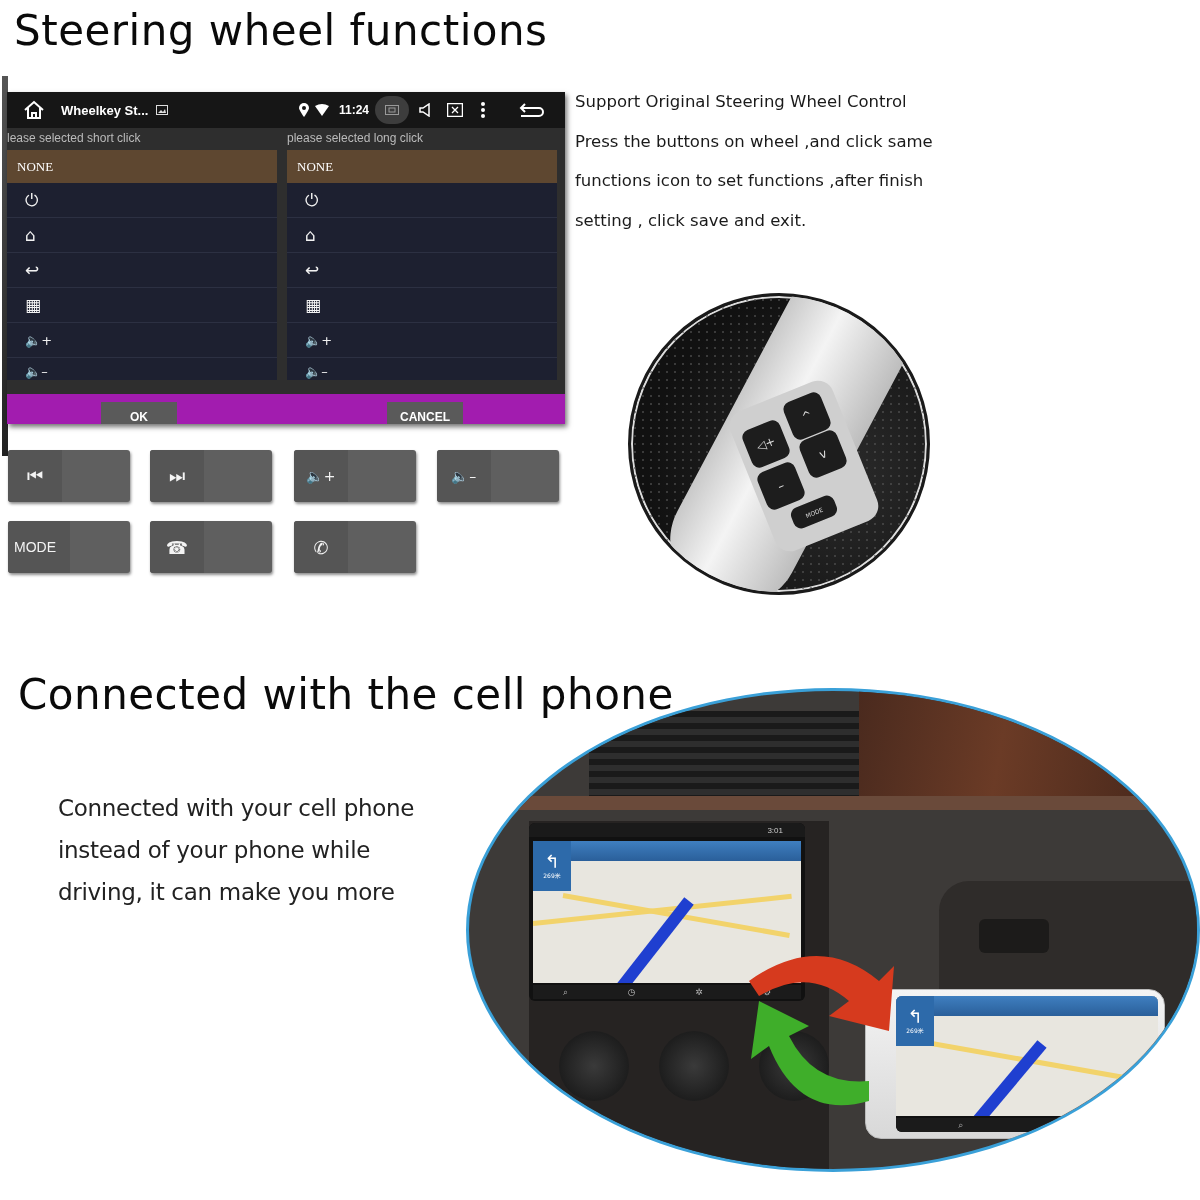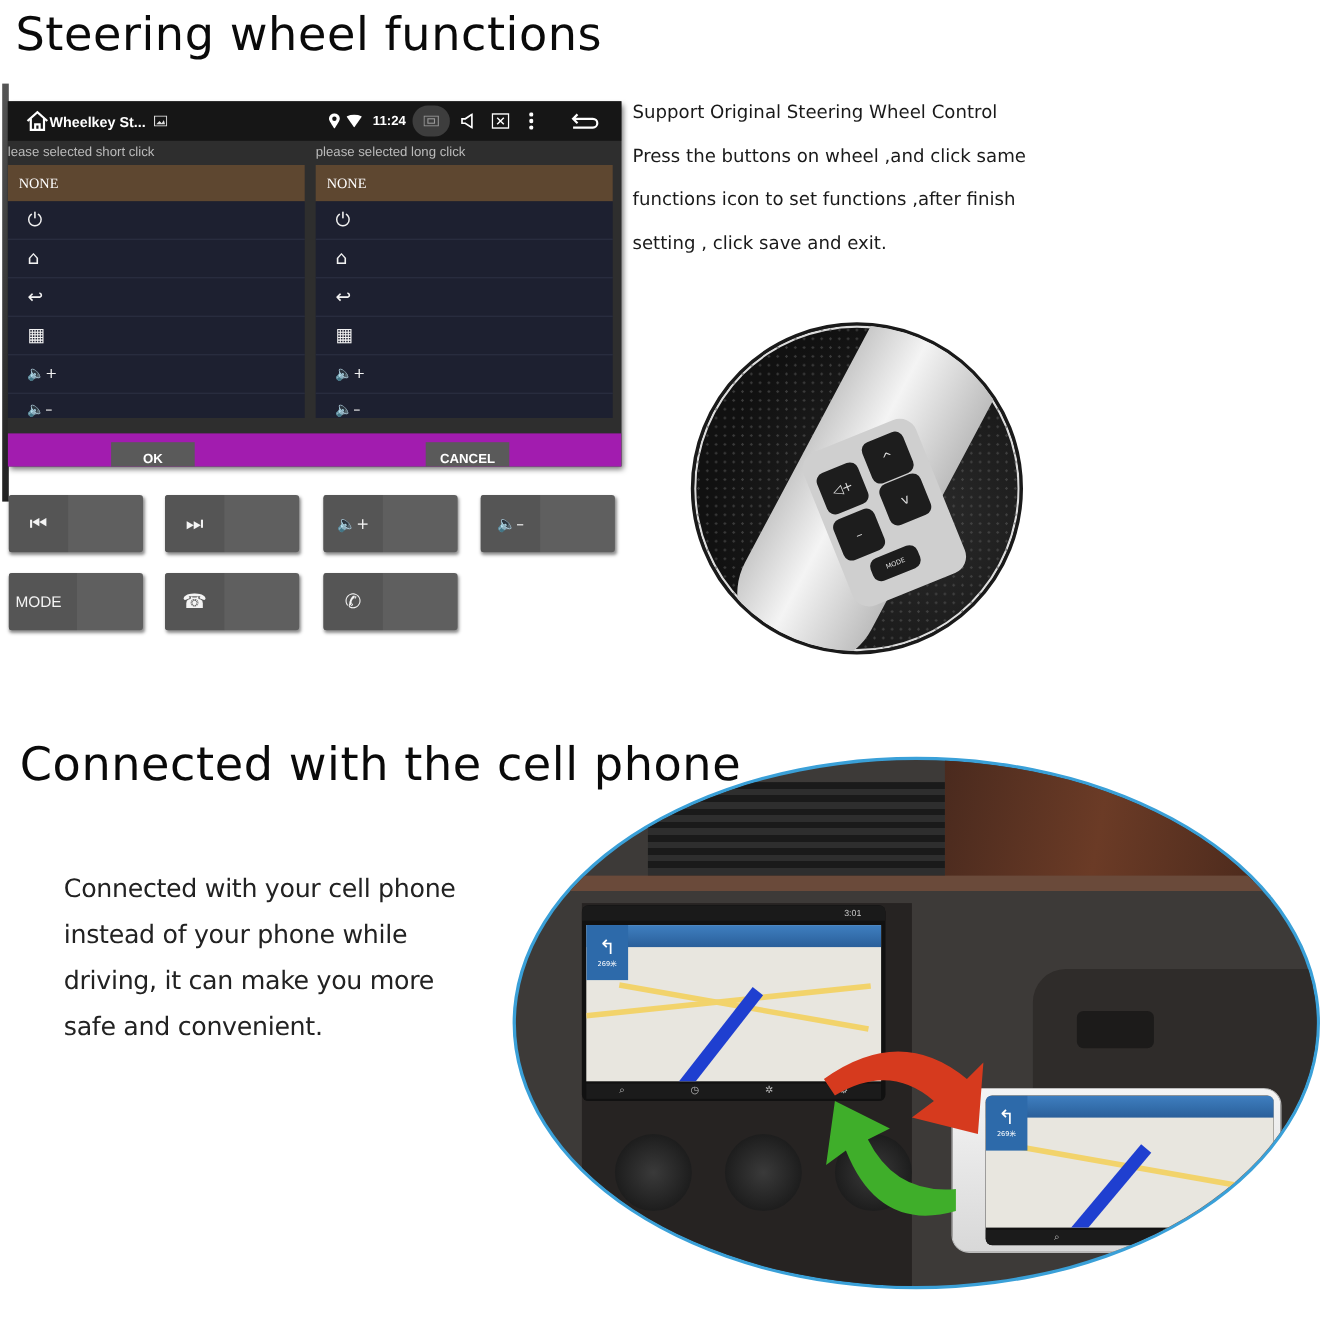--- a/index.html
+++ b/index.html
@@ -10,21 +10,21 @@
   #title1 { left: 14px; top: 6px; font-size: 42px; }
   #title2 { left: 18px; top: 670px; font-size: 42px; }
 
   
   .edge-bar { position: absolute; left: 2px; top: 76px; width: 6px; height: 380px; background: linear-gradient(#555, #222); }
 
   
   .hu { position: absolute; left: 7px; top: 92px; width: 558px; height: 332px; background: #2e2e2e; box-shadow: 2px 3px 5px rgba(0,0,0,0.55); overflow: hidden; }
   .hu-status { position: absolute; left: 0; top: 0; width: 558px; height: 36px; background: #161616; display: flex; align-items: center; color: #fff; }
   .hu-status .sb-icon { display: inline-flex; align-items: center; justify-content: center; color: #eee; font-size: 16px; }
-  .hu-app-title { font-family: "Liberation Sans", sans-serif; font-weight: bold; font-size: 13px; }
+  .hu-app-title { font-family: "Liberation Sans", sans-serif; font-weight: bold; font-size: 13px; margin-left: 16px; }
   .hu-time { font-family: "Liberation Sans", sans-serif; font-weight: bold; font-size: 12px; }
   .hu-rec { width: 34px; height: 28px; border-radius: 14px; background: #3d3d3d; display: inline-flex; align-items: center; justify-content: center; font-size: 10px; color: #999; }
 
   .hu-col { position: absolute; top: 36px; width: 270px; }
   .hu-col.left { left: 0; }
   .hu-col.right { left: 280px; }
   .hu-hint { height: 22px; line-height: 20px; font-family: "Liberation Sans", sans-serif; font-size: 12px; color: #bbb; padding-left: 0; }
   .hu-col.right .hu-hint { padding-left: 0; }
   .hu-none { height: 33px; background: #5e4730; color: #fff; font-family: Liberation Serif, serif; font-size: 13px; line-height: 33px; padding-left: 10px; }
   .hu-list { background: #1d2030; }
@@ -241,21 +241,20 @@
   <div class="wb" style="left:130px; top:170px;">–</div>
   <div class="wb" style="left:160px; top:205px; width:46px; height:22px; font-size:6px;">MODE</div>
 </div>
 
 <h1 id="title2" class="section-title">Connected with the cell phone</h1>
 
 <div class="desc2">
   <p>Connected with your cell phone</p>
   <p>instead of your phone while</p>
   <p>driving, it can make you more</p>
-  <p>safe and convenient.</p>
 </div>
 
 <div class="car">
   <div class="wood"></div>
   <div class="vents"></div>
   <div class="trim"></div>
   <div class="console"></div>
   <div class="glovebox"></div>
   <div class="handle"></div>
   <div class="knob" style="left:90px;"></div>

